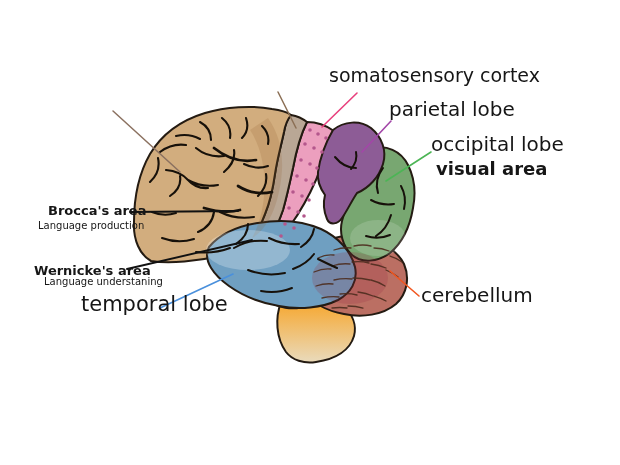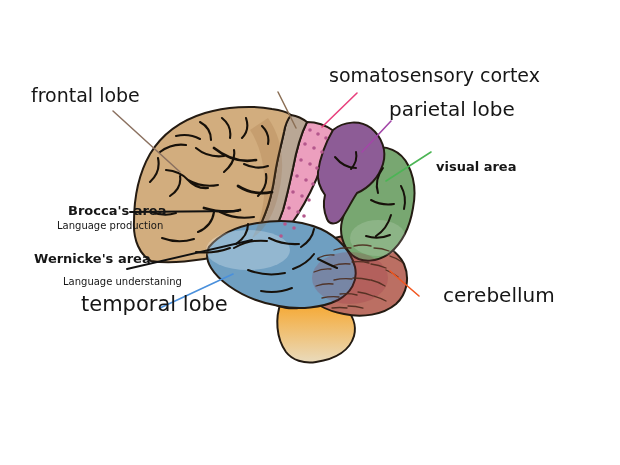--- a/index.html
+++ b/index.html
@@ -4,22 +4,22 @@
 <style>
   html,body{margin:0;padding:0;background:#ffffff;}
   .stage{position:relative;width:620px;height:465px;background:#ffffff;overflow:hidden;
          font-family:"DejaVu Sans","Liberation Sans",sans-serif;}
   .stage svg{position:absolute;left:0;top:0;}
   .lbl{position:absolute;color:#161616;white-space:nowrap;line-height:1.05;}
   .l19{font-size:19px;}
   .l20{font-size:20px;}
   .l21{font-size:21px;margin-left:32px;}
   .b13{font-size:13px;font-weight:bold;}
-  .b12{font-size:13px;font-weight:bold;}
-  .t10{font-size:10px;margin-left:19px;}
+  .b12{font-size:18px;font-weight:bold;}
+  .t10{font-size:10px;}
 </style>
 </head>
 <body>
 
 <div class="stage">
 
   <svg width="620" height="465" viewBox="0 0 620 465">
     <defs>
       <linearGradient id="stemGrad" x1="0" y1="0" x2="0" y2="1">
         <stop offset="0.05" stop-color="#f6a72f"></stop>
@@ -97,24 +97,24 @@
       <line stroke-width="1.6" x1="357" y1="93" x2="322" y2="127" stroke="#e8407d"></line>
       <line stroke-width="1.6" x1="391" y1="121" x2="362" y2="152" stroke="#a346a8"></line>
       <line stroke-width="1.6" x1="431" y1="152" x2="386" y2="181" stroke="#4cb555"></line>
       <line stroke-width="1.9" x1="130" y1="212" x2="238" y2="211" stroke="#111111"></line>
       <line stroke-width="1.9" x1="127" y1="269" x2="252" y2="240" stroke="#111111"></line>
       <line stroke-width="1.6" x1="160" y1="308" x2="233" y2="274" stroke="#4a90dc"></line>
       <line stroke-width="1.6" x1="419" y1="296" x2="390" y2="271" stroke="#f2561f"></line>
     </g>
   </svg>
 
-  <div class="lbl l19" style="left:31px;top:86px">frontal lobe</div>
   <div class="lbl l20" style="left:389px;top:99px">parietal lobe</div>
   <div class="lbl l19" style="left:329px;top:66px">somatosensory cortex</div>
+  <div class="lbl l20" style="left:431px;top:134px">occipital lobe</div>
   <div class="lbl b12" style="left:436px;top:160px">visual area</div>
-  <div class="lbl b13" style="left:68px;top:204px">Brocca's area</div>
+  <div class="lbl b13" style="left:48px;top:204px">Brocca's area</div>
   <div class="lbl t10" style="left:38px;top:221px">Language production</div>
-  <div class="lbl b13" style="left:34px;top:252px">Wernicke's area</div>
+  <div class="lbl b13" style="left:34px;top:264px">Wernicke's area</div>
   <div class="lbl t10" style="left:44px;top:277px">Language understaning</div>
   <div class="lbl l21" style="left:49px;top:293px">temporal lobe</div>
-  <div class="lbl l20" style="left:443px;top:285px">cerebellum</div>
+  <div class="lbl l20" style="left:421px;top:285px">cerebellum</div>
 
 </div>
 
 </body></html>

